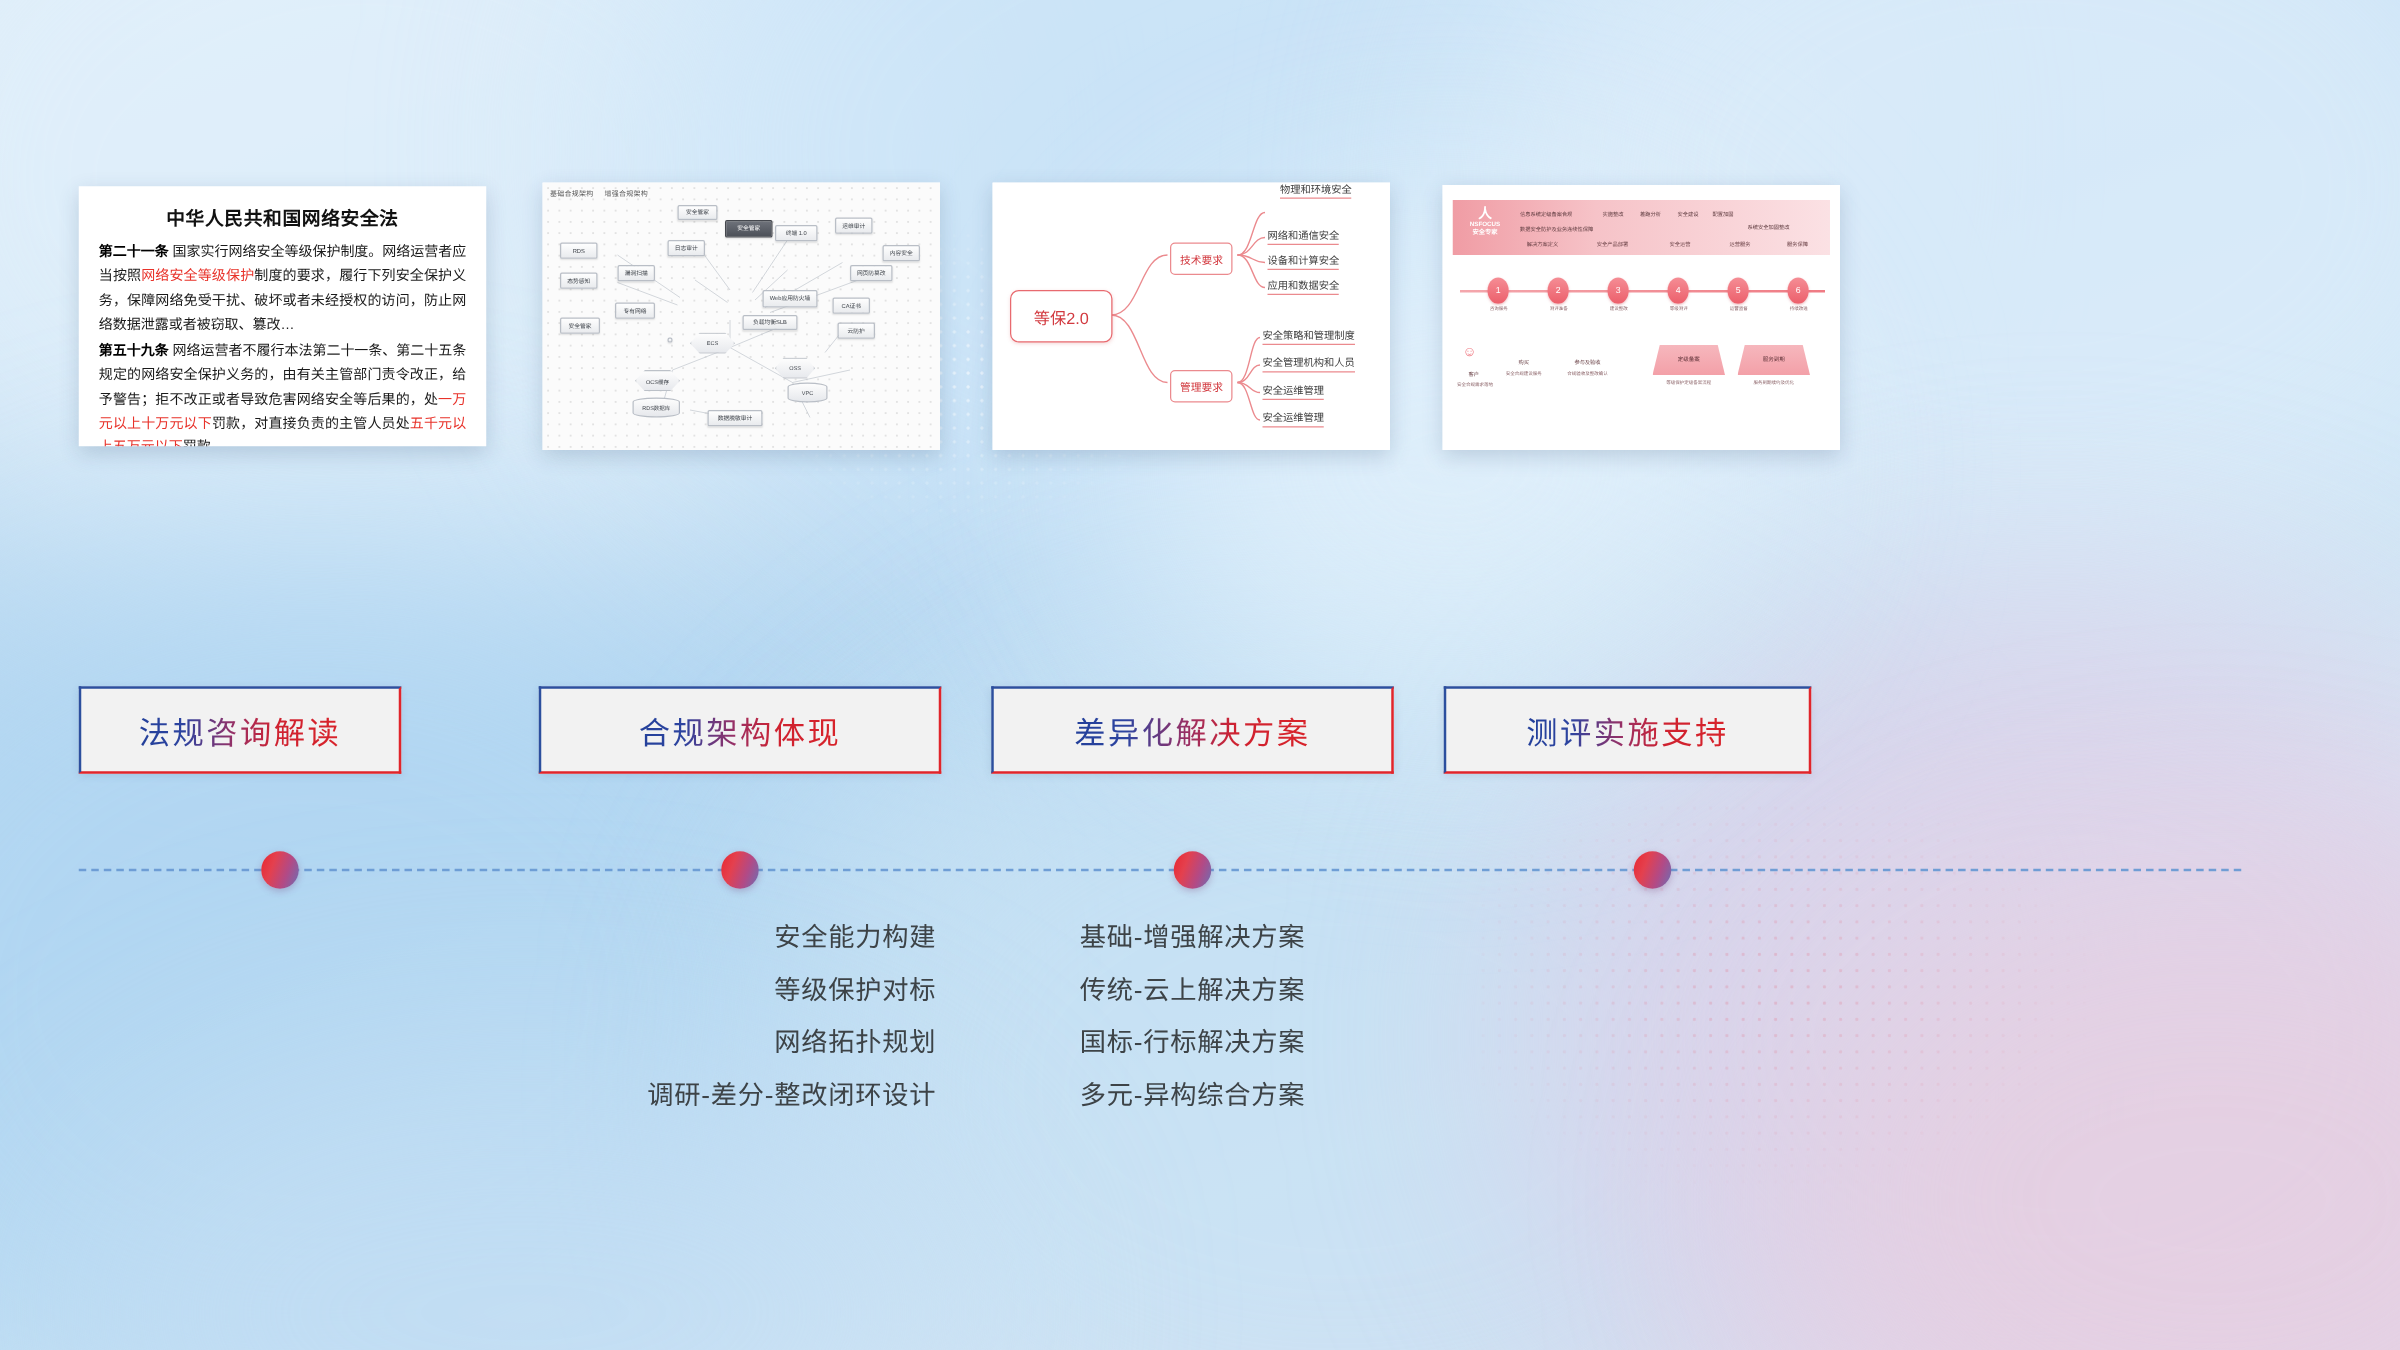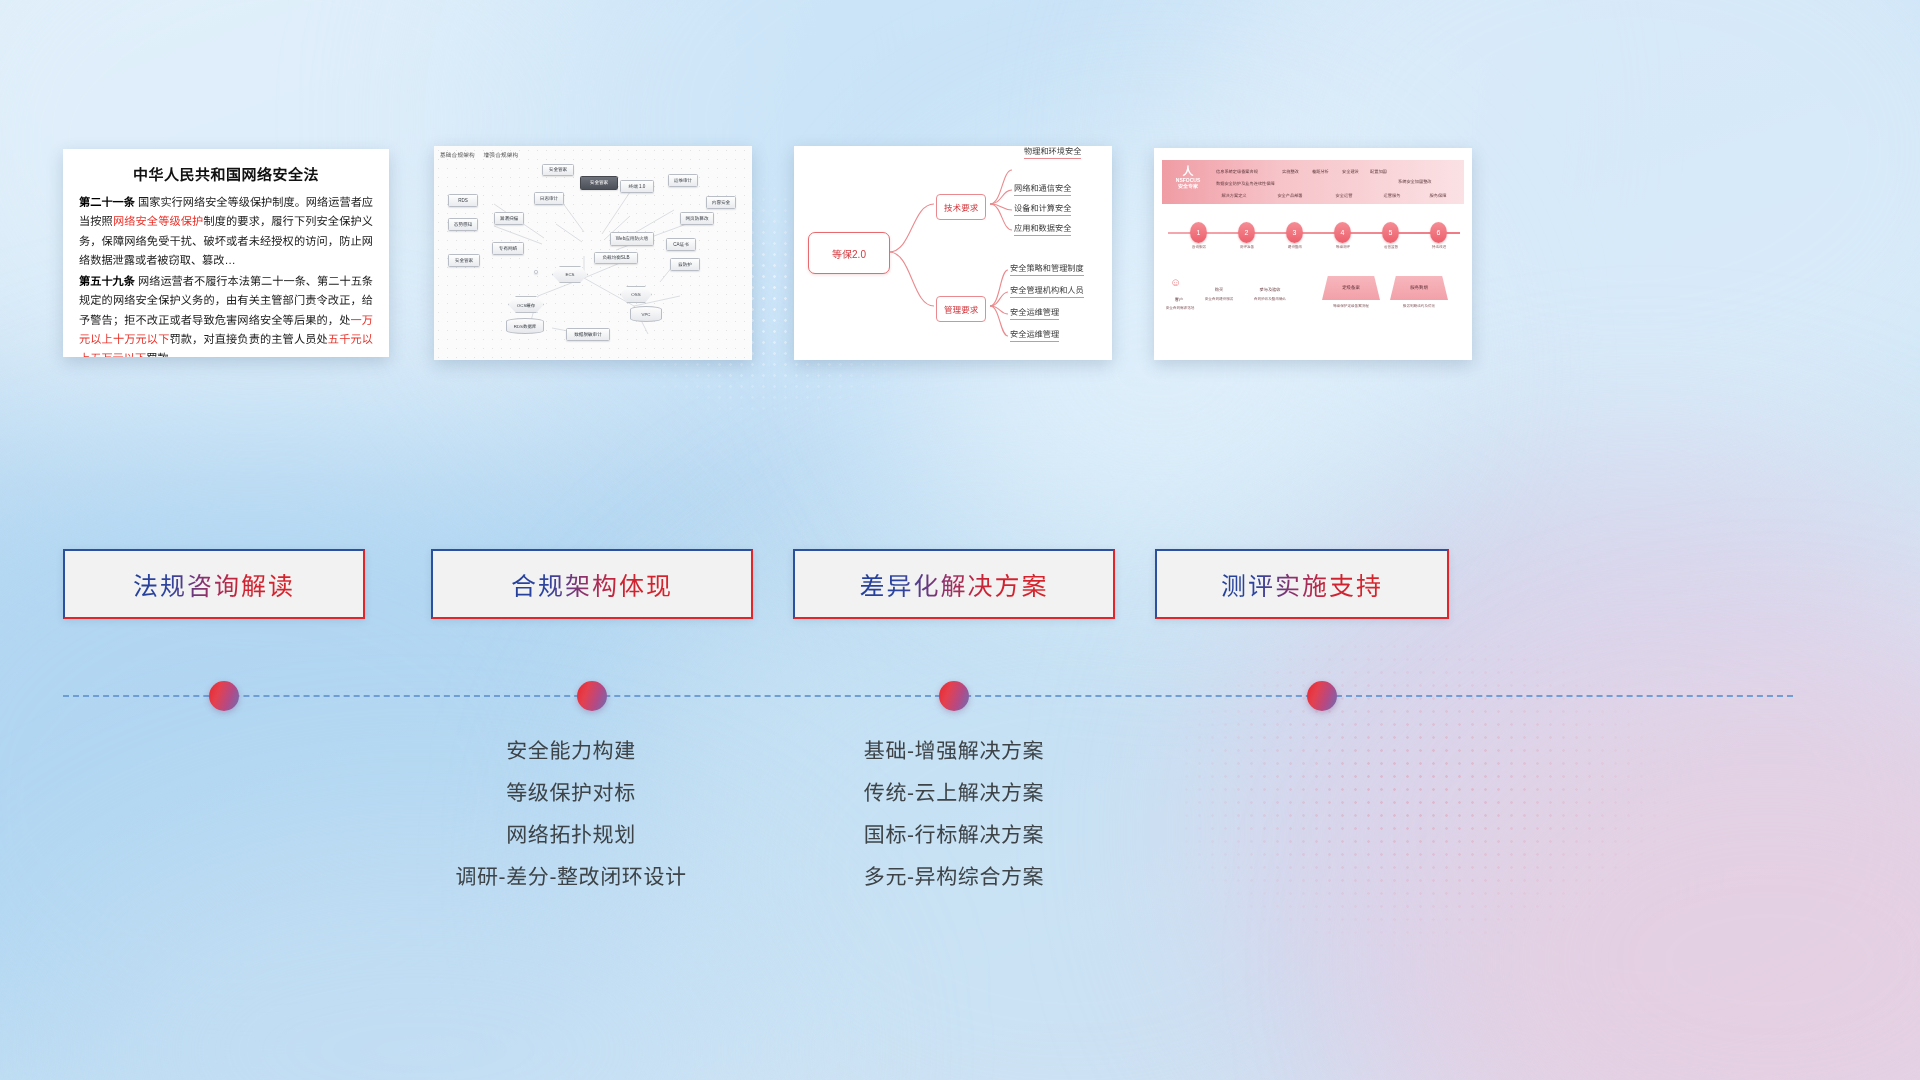--- a/index.html
+++ b/index.html
@@ -67,21 +67,21 @@
     border:.7px solid #bcc1c8;font-size:4.4px;color:#3a3f46;
     display:flex;align-items:center;justify-content:center;text-align:center;
     clip-path:polygon(22% 0,78% 0,100% 50%,78% 100%,22% 100%,0 50%);}
   .arch svg{position:absolute;inset:0;width:100%;height:100%;}
 
   
   .mind{position:absolute;inset:0;background:#fff;}
   .mind .root{position:absolute;left:14px;top:86px;width:80px;height:40px;
     border:1.4px solid #e86a6f;border-radius:7px;background:#fff;
     display:flex;align-items:center;justify-content:center;
-    font-size:10px;color:#d2393f;font-weight:500;box-shadow:0 1px 3px rgba(220,110,115,.25);}
+    font-size:13px;color:#d2393f;font-weight:500;box-shadow:0 1px 3px rgba(220,110,115,.25);}
   .mind .br{position:absolute;border:1px solid #eb8a8e;border-radius:4px;background:#fff;
     font-size:8.6px;color:#d2393f;display:flex;align-items:center;justify-content:center;
     padding:6px 7px;box-sizing:border-box;white-space:nowrap;}
   .mind .leaf{position:absolute;font-size:8.2px;color:#3c3c3c;white-space:nowrap;
     border-bottom:1px solid #eb8a8e;padding-bottom:1.5px;line-height:1;}
   .mind svg{position:absolute;inset:0;width:100%;height:100%;}
 
   
   .nsf{position:absolute;inset:0;background:#fff;}
   .nsf .band{position:absolute;left:8px;top:12px;width:302px;height:44px;
@@ -109,39 +109,39 @@
   
   .hdr{position:absolute;top:549px;height:70px;background:#f2f2f2;box-sizing:border-box;
     border-top:2px solid #2c4f9e;border-left:2px solid #2c4f9e;
     border-right:2px solid #e0252b;border-bottom:2px solid #e0252b;
     display:flex;align-items:center;justify-content:center;
     box-shadow:0 2px 7px rgba(40,70,110,.13);}
   .hdr span{font-size:25px;font-weight:500;letter-spacing:2px;
     background:linear-gradient(90deg,#23409a 0%,#2d44a0 22%,#9b2f63 48%,#cf2230 68%,#d8232a 100%);
     -webkit-background-clip:text;background-clip:text;color:transparent;
     -webkit-text-fill-color:transparent;}
-  #hdr-0{left:63px;width:302px;}
+  #hdr-0{left:63px;width:258px;}
   #hdr-1{left:431px;width:322px;}
   #hdr-2{left:793px;width:322px;}
   #hdr-3{left:1155px;width:294px;}
 
   
   .tl-line{position:absolute;left:63px;top:695px;width:1730px;height:0;
     border-top:2px dashed #6b9bd4;opacity:.95;}
   .dot{position:absolute;top:681px;width:30px;height:30px;border-radius:50%;
     background:linear-gradient(110deg,#e8262f 0%,#e4404e 32%,#b24a86 66%,#6a6fb5 100%);
     box-shadow:0 2px 6px rgba(120,60,120,.3);}
   #dot-0{left:209px;} #dot-1{left:577px;} #dot-2{left:939px;} #dot-3{left:1307px;}
 
   
   .col{position:absolute;top:740px;text-align:center;}
   .col .it{font-size:21px;color:#3d4347;line-height:1;margin-bottom:21px;
     letter-spacing:.6px;white-space:nowrap;}
   #col-0{left:63px;width:326px;}
-  #col-1{left:410px;width:322px;}
+  #col-1{left:427px;width:322px;text-align:right;}
   #col-2{left:793px;width:322px;}
   #col-3{left:1155px;width:318px;top:752px;}
 </style>
 </head>
 <body>
 
 <div class="bg">
   <div class="bg-base"></div>
   <div class="bg-blob b1"></div>
   <div class="bg-blob b2"></div>

